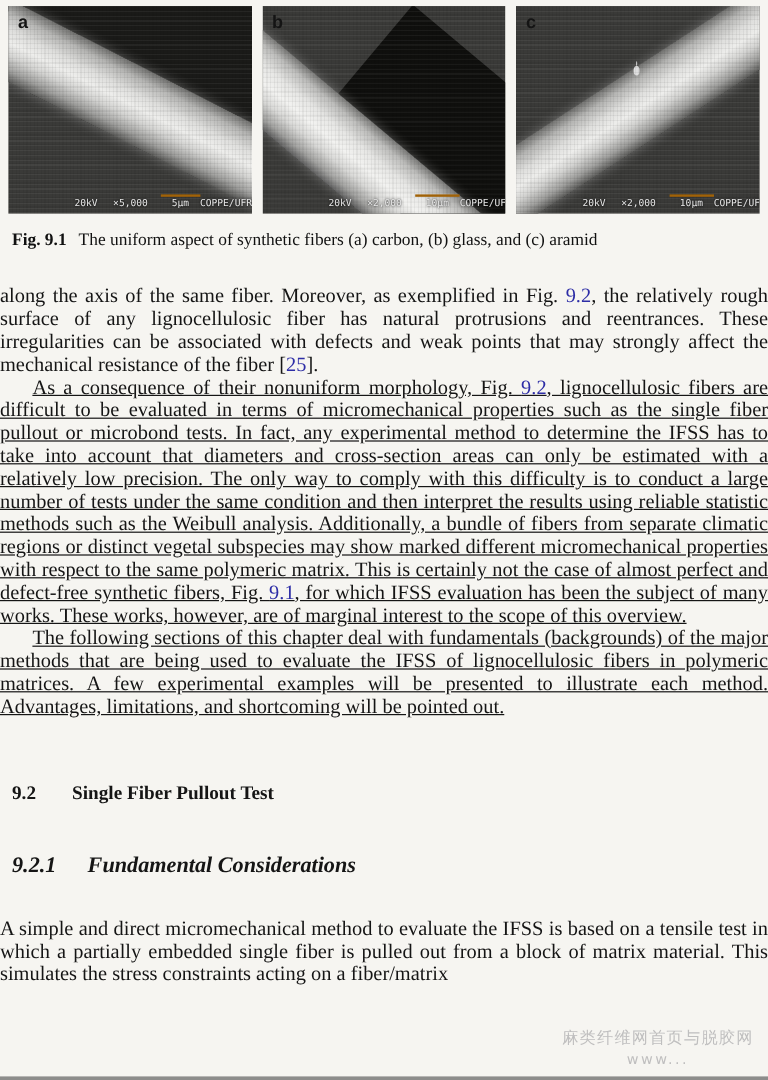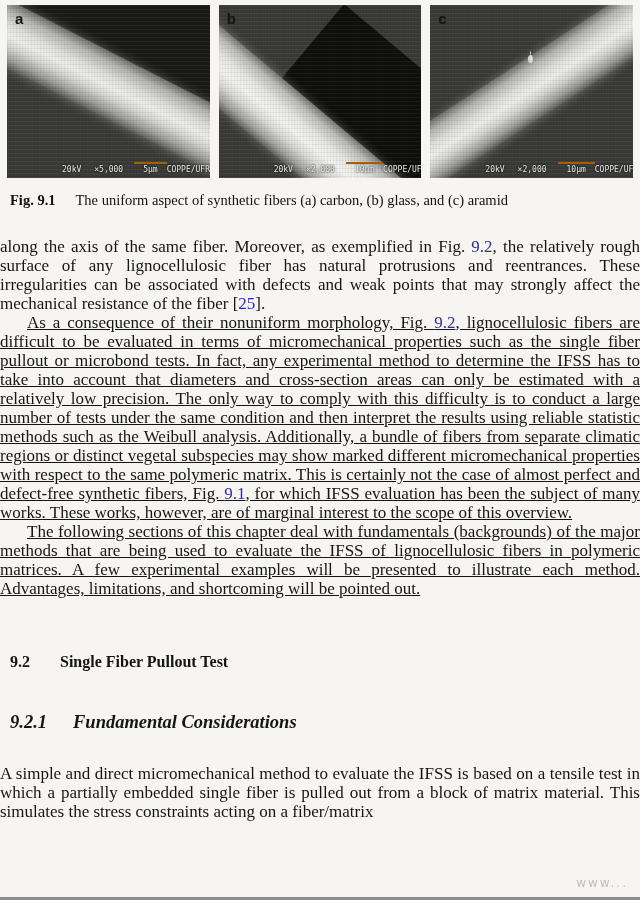--- a/index.html
+++ b/index.html
@@ -34,21 +34,21 @@
   .plabel{position:absolute;top:5px;left:8px;z-index:6;font:bold 15px "Liberation Sans",sans-serif;color:#141414;}
   .sembar{position:absolute;left:0;right:0;bottom:0;height:20px;z-index:5;display:flex;align-items:flex-end;
           padding:0 7px 4px;font:8px "DejaVu Sans Mono",monospace;color:#e8e8e8;text-shadow:0 0 2px #000;margin-left:48px;}
   .sembar .kv{margin-right:13px;}
   .sembar .mag{margin-right:11px;text-align:center;}
   .sembar .scale{border-top:2px solid #a16207;padding:1px 9px 0;}
   .sembar .lab{margin-left:auto;}
 
   
   .caption{margin:13px 10px 0;font-size:14.5px;line-height:18px;color:#111;position:relative;z-index:2;}
-  .cap-label{font-weight:bold;margin-right:20px;}
+  .cap-label{font-weight:bold;margin-right:10px;}
 
   
   .body-text{position:relative;z-index:2;margin:28px 0 0;font-size:17px;line-height:19px;text-align:justify;}
   .body-text p{margin:0;}
   .body-text p.indent{text-indent:27px;text-decoration:underline;}
   a.ref{color:#2d2da6;text-decoration:none;cursor:pointer;}
 
   h2.sec{position:relative;z-index:2;margin:52px 10px 0;font-size:16px;line-height:24px;font-weight:bold;}
   h2.sec .num{margin-right:30px;}
   h3.subsec{position:relative;z-index:2;margin:37px 10px 0;font-size:18.5px;line-height:22px;font-weight:bold;font-style:italic;}
@@ -121,16 +121,17 @@
 
   <h3 class="subsec">
     <span class="num">9.2.1</span><span>Fundamental Considerations</span>
   </h3>
 
   <div class="body-text last-para">
     <p><span>A simple and direct micromechanical method to evaluate the IFSS is based on a tensile test in which a partially embedded single fiber is pulled out from a block of matrix material. This simulates the stress constraints acting on a fiber/matrix</span></p>
   </div>
 
   <div class="watermark">
+    <div class="w1">麻类纤维网首页与脱胶网</div>
     <div class="w2">www...</div>
   </div>
 
 </div>
 
 </body></html>

